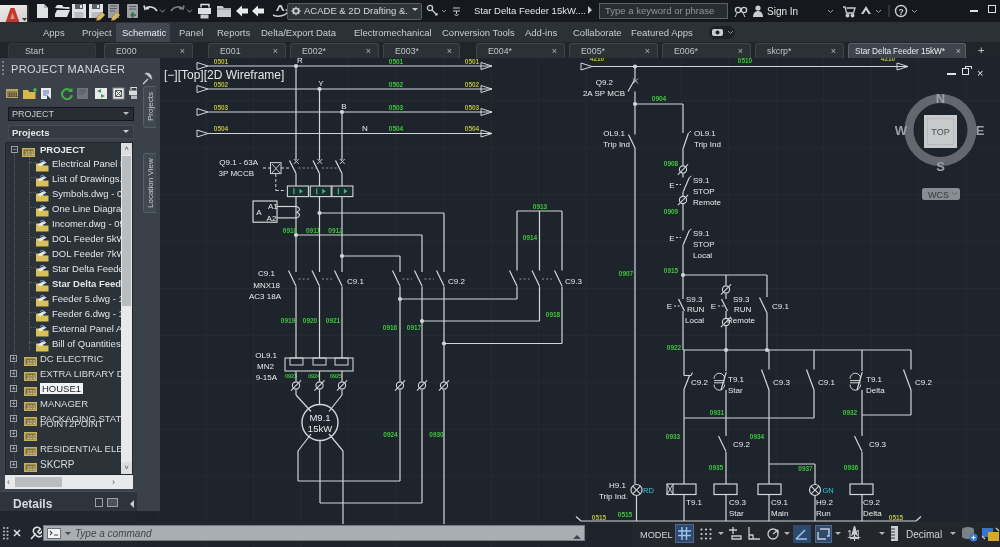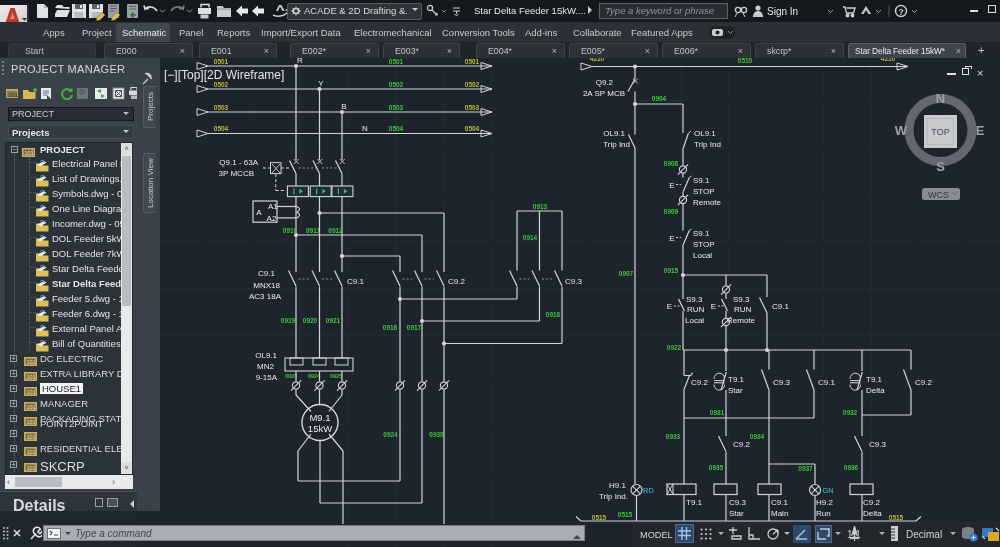--- a/index.html
+++ b/index.html
@@ -82,21 +82,21 @@
  <div class="abs" style="left:412px;top:8px;width:0;height:0;border:3.5px solid transparent;border-top-color:#c9cdd1"></div>
  <svg class="abs" style="left:425px;top:4px" width="36" height="14" viewBox="0 0 36 14">
       <circle cx="5" cy="4" r="2.6" fill="none" stroke="#c9cdd1" stroke-width="1.3"></circle>
       <path d="M7 6 l5 5 m-2 0 l2 0 0 -2" stroke="#c9cdd1" fill="none" stroke-width="1.2"></path>
       <path d="M17 6 l2 2 2 -2" stroke="#8a8f93" fill="none"></path>
       <path d="M28 4 h7 m-7 3 h7 m-5.5 3 l2 2 2 -2 m-2 -3 v3" stroke="#c9cdd1" fill="none"></path>
     </svg>
  <div class="abs" style="left:474px;top:4.5px;color:#e4e6e8;font-size:9.5px">Star Delta Feeder 15kW....</div>
  <div class="abs" style="left:588px;top:6px;width:0;height:0;border:4px solid transparent;border-left-color:#c9cdd1"></div>
  <div class="abs" style="left:599px;top:2.5px;width:129px;height:16.5px;background:#272d33;border:1px solid #5a6167"></div>
- <div class="abs" style="left:605px;top:4.5px;color:#8f959a;font-size:9.5px;font-style:italic">Type a keyword or phrase</div>
+ <div class="abs" style="left:605px;top:4.5px;color:#8f959a;font-size:9.5px;">Type a keyword or phrase</div>
  <svg class="abs" style="left:734px;top:4px" width="190" height="15" viewBox="0 0 190 15">
   <g fill="#c9cdd1">
         <circle cx="4" cy="6" r="2.6" fill="none" stroke="#c9cdd1" stroke-width="1.4"></circle>
         <circle cx="10" cy="6" r="2.6" fill="none" stroke="#c9cdd1" stroke-width="1.4"></circle>
         <path d="M3 9 l-2 4 m8 -4 l2 4" stroke="#c9cdd1" fill="none"></path>
   <circle cx="24" cy="4" r="2.6"></circle>
         <path d="M19 13 c0-4 2.5-6 5-6 s5 2 5 6 z"></path>
   </g>
   <text x="33" y="11" fill="#e4e6e8" font-size="10" font-family="Liberation Sans,sans-serif">Sign In</text>
   <path d="M94 6 l2.5 2.5 2.5-2.5" stroke="#9aa0a5" fill="none"></path>
@@ -116,38 +116,38 @@
  <div class="abs" style="left:988px;top:5px;width:8px;height:8px;border:1.4px solid #dfe1e3"></div>
 </div>
 
 <div class="abs" id="ribbon">
  <div class="abs" style="left:116px;top:1px;width:54px;height:19px;background:#40474f;border-radius:2px 2px 0 0"></div>
  <span class="mi" style="left:43px">Apps</span>
  <span class="mi" style="left:82px">Project</span>
  <span class="mi" style="left:122px;color:#eceef0">Schematic</span>
  <span class="mi" style="left:179px">Panel</span>
  <span class="mi" style="left:217px">Reports</span>
- <span class="mi" style="left:261px">Import/Export Data</span>
+ <span class="mi" style="left:261px">Delta/Export Data</span>
  <span class="mi" style="left:354px">Electromechanical</span>
  <span class="mi" style="left:442px">Conversion Tools</span>
  <span class="mi" style="left:525px">Add-ins</span>
  <span class="mi" style="left:573px">Collaborate</span>
  <span class="mi" style="left:631px">Featured Apps</span>
  <div class="abs" style="left:709px;top:3.5px;width:26px;height:13px;background:#1d2227;border-radius:6.5px"></div>
  <svg class="abs" style="left:712px;top:6px" width="26" height="9" viewBox="0 0 26 9">
       <rect x="0" y="1" width="11" height="7" rx="2" fill="#c9cdd1"></rect>
       <circle cx="5.5" cy="4.5" r="2" fill="#1d2227"></circle>
       <path d="M16 3 l2.5 2.5 L21 3" stroke="#8a9096" fill="none"></path>
     </svg>
 </div>
 
 <div class="abs" id="tabsrow">
  <span class="ftab" style="left:8px;width:88px;border-color:#343a40;padding-left:16px">Start</span>
  <span class="ftab" style="left:104px;width:89px">E000<span class="x">×</span></span>
- <span class="ftab" style="left:199px;width:78px">E001<span class="x">×</span></span>
+ <span class="ftab" style="left:208px;width:78px">E001<span class="x">×</span></span>
  <span class="ftab" style="left:290px;width:89px">E002*<span class="x">×</span></span>
  <span class="ftab" style="left:383px;width:77px">E003*<span class="x">×</span></span>
  <span class="ftab" style="left:476px;width:89px">E004*<span class="x">×</span></span>
  <span class="ftab" style="left:569px;width:89px">E005*<span class="x">×</span></span>
  <span class="ftab" style="left:662px;width:89px">E006*<span class="x">×</span></span>
  <span class="ftab" style="left:755px;width:89px">skcrp*<span class="x">×</span></span>
  <span class="ftab" style="left:848px;width:118px;background:#3d444c;border-color:#5a6168;color:#e9ebed;padding-left:6px;font-size:8.3px;letter-spacing:-0.1px">Star Delta Feeder 15kW*<span class="x" style="right:4px">×</span></span>
  <span class="abs" style="left:978px;top:2px;color:#c3c7cb;font-size:11px">+</span>
 </div>
 
@@ -732,21 +732,21 @@
         <rect x="1.5" y="2.5" width="10" height="6" fill="#7c6c3c"></rect>
         <text x="2.5" y="8" font-size="5.5" fill="#e8e0c0">101</text>
       </svg></div>
     <div class="abs" style="left:40px;top:385.4px;color:#dadde0;font-size:9.5px;z-index:22;white-space:nowrap;max-width:82px;overflow:hidden">RESIDENTIAL ELECTR</div>
     <div class="abs" style="left:10px;top:402.5px;width:7px;height:7px;border:1px solid #9aa0a5;color:#c8ccd0;font-size:7px;line-height:6px;text-align:center;z-index:22">+</div>
     <div class="abs" style="left:24px;top:400.5px;z-index:22"><svg width="14" height="11" viewBox="0 0 14 11">
         <rect x="0" y="1" width="13" height="9" fill="#c9b05a"></rect>
         <rect x="1.5" y="2.5" width="10" height="6" fill="#7c6c3c"></rect>
         <text x="2.5" y="8" font-size="5.5" fill="#e8e0c0">101</text>
       </svg></div>
-    <div class="abs" style="left:40px;top:400.5px;color:#dadde0;font-size:13px;z-index:22;white-space:nowrap;max-width:82px;overflow:hidden">SKCRP</div>
+    <div class="abs" style="left:40px;top:400.5px;color:#dadde0;font-size:10px;z-index:22;white-space:nowrap;max-width:82px;overflow:hidden">SKCRP</div>
     <div class="abs" style="left:10px;top:417.6px;width:7px;height:7px;border:1px solid #9aa0a5;color:#c8ccd0;font-size:7px;line-height:6px;text-align:center;z-index:22">+</div>
     <div class="abs" style="left:24px;top:415.6px;z-index:22"><svg width="14" height="11" viewBox="0 0 14 11">
         <rect x="0" y="1" width="13" height="9" fill="#c9b05a"></rect>
         <rect x="1.5" y="2.5" width="10" height="6" fill="#7c6c3c"></rect>
         <text x="2.5" y="8" font-size="5.5" fill="#e8e0c0">101</text>
       </svg></div>
     <div class="abs" style="left:40px;top:415.6px;color:#dadde0;font-size:9.5px;z-index:22;white-space:nowrap;max-width:82px;overflow:hidden">ZPMG</div>
     <div class="abs" style="left:14px;top:94px;width:1px;height:320px;border-left:1px dotted #5a6168;z-index:21"></div>
     <div class="abs" style="left:29px;top:94px;width:1px;height:197.65px;border-left:1px dotted #5a6168;z-index:21"></div>
 
@@ -754,21 +754,21 @@
  <div class="abs" style="left:121px;top:85px;width:11px;height:12px;background:#dcdedf;color:#555;font-size:8px;text-align:center;line-height:12px;z-index:23">˄</div>
  <div class="abs" style="left:121px;top:404px;width:11px;height:12px;background:#dcdedf;color:#555;font-size:8px;text-align:center;line-height:12px;z-index:23">˅</div>
  <div class="abs" style="left:122px;top:98px;width:9px;height:150px;background:#b9bdc0;z-index:23"></div>
 
  <div class="abs" style="left:5px;top:417px;width:128px;height:14px;background:#e8e9ea;z-index:23"></div>
  <div class="abs" style="left:7px;top:417px;color:#555;font-size:9px;line-height:14px;z-index:23">‹</div>
  <div class="abs" style="left:112px;top:417px;color:#555;font-size:9px;line-height:14px;z-index:23">›</div>
  <div class="abs" style="left:15px;top:419px;width:47px;height:10px;background:#b9bdc0;z-index:23"></div>
 
  <div class="abs" style="left:0;top:433px;width:137px;height:20px;background:#2e343b;border-top:1px solid #454c53;z-index:23"></div>
- <div class="abs" style="left:13px;top:439px;color:#d8dbde;font-size:16px;font-weight:bold;z-index:24">Details</div>
+ <div class="abs" style="left:13px;top:439px;color:#d8dbde;font-size:12px;font-weight:bold;z-index:24">Details</div>
  <div class="abs" style="left:95px;top:440px;width:8px;height:9px;border:1px solid #9aa0a5;z-index:24"></div>
  <div class="abs" style="left:107px;top:440px;width:11px;height:9px;border:1px solid #9aa0a5;background:#4a5158;z-index:24"></div>
  <div class="abs" style="left:126px;top:442px;width:0;height:0;border:4px solid transparent;border-right-color:#c8ccd0;z-index:24"></div>
 </div>
 
 <div class="abs" id="strip">
  <svg class="abs" style="left:4px;top:13px" width="13" height="15" viewBox="0 0 13 15">
       <path d="M2 13 L7 8 M5 2 l6 6 M4 3 a4 4 0 0 1 6 4" stroke="#c8ccd0" fill="none" stroke-width="1.4"></path>
     </svg>
  <div class="vtab" style="top:28px;height:42px;font-size:8px">Projects</div>

